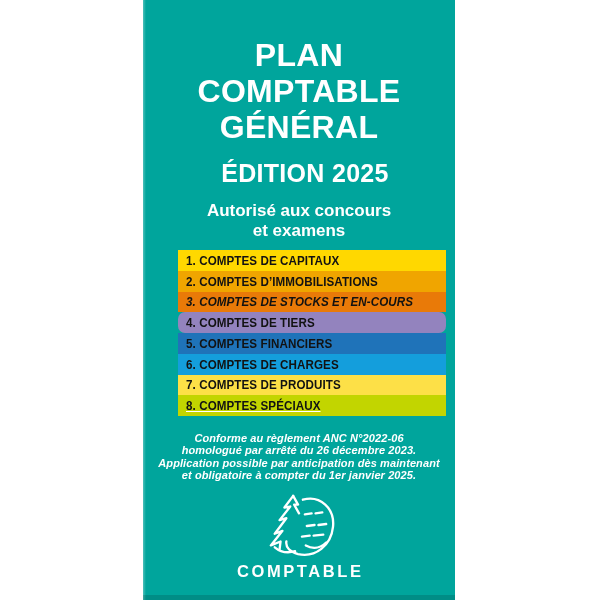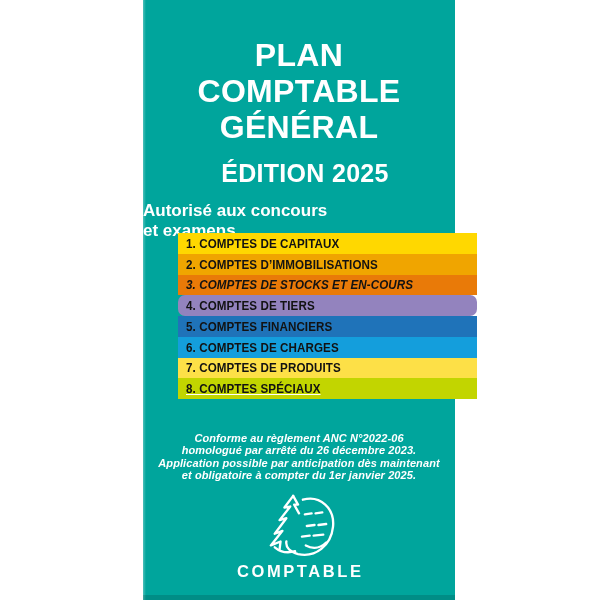--- a/index.html
+++ b/index.html
@@ -25,25 +25,25 @@
   }
   .title{
     position:absolute;top:37px;left:0;right:0;text-align:center;
     font-weight:700;font-size:32px;line-height:36px;letter-spacing:.3px;
   }
   .edition{
     position:absolute;top:159px;left:0;right:0;text-align:center;
     font-weight:700;font-size:25px;line-height:28px;letter-spacing:.3px;margin-left:12px;
   }
   .auth{
-    position:absolute;top:201px;left:0;right:0;
+    position:absolute;top:201px;left:0;right:0;text-align:center;
     font-weight:700;font-size:17px;line-height:19.5px;
   }
   .bands{
-    position:absolute;top:233px;left:35px;width:299px;
+    position:absolute;top:250px;left:35px;width:268px;
   }
   .band{
     height:20.75px;display:flex;align-items:center;
     padding-left:8px;box-sizing:border-box;
   }
   .band span{
     font-weight:700;font-size:13.5px;letter-spacing:.1px;white-space:nowrap;
     transform:scaleX(.86);transform-origin:left center;
   }
   .notice{

